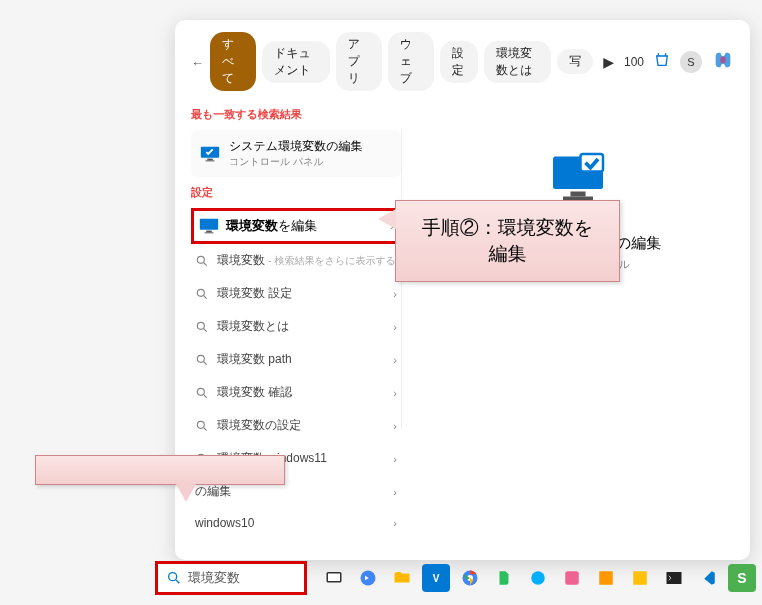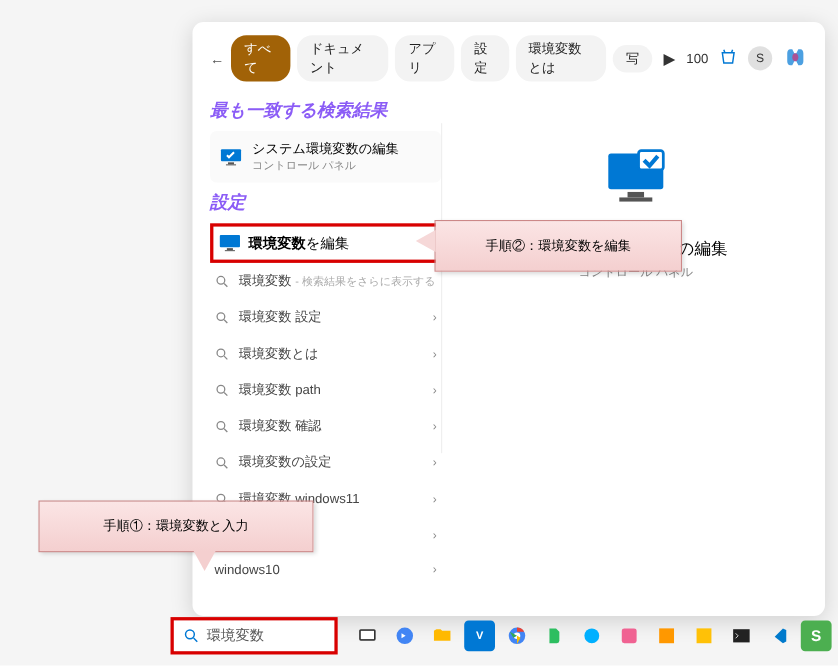--- a/index.html
+++ b/index.html
@@ -39,21 +39,21 @@
     color: #222;
   }
   .tab.active { background: #a16207; color: #fff; }
   .more-btn { font-size: 14px; color: #333; cursor: pointer; padding:0 4px; }
   .top-right { margin-left: auto; display: flex; align-items: center; gap: 10px; font-size: 12px; color:#333; }
   .avatar { width: 22px; height: 22px; border-radius: 50%; background: #e0e0e0; display:flex; align-items:center; justify-content:center; font-size:11px; }
   .copilot-icon { width:22px; height:22px; }
   .panel-body { display: flex; padding: 0 16px; height: calc(100% - 60px); }
   .left-col { width: 210px; }
   .right-col { flex: 1; padding-left: 20px; text-align: center; }
-  .section-title { font-weight: bold; font-size: 16px; margin: 8px 0 8px 0; color:#8b5cf6;font-style:italic; }
+  .section-title { font-weight: bold; font-size: 11px; margin: 8px 0 8px 0; color:#ef4444; }
   .best-item {
     display: flex; align-items: center; gap: 8px;
     padding: 8px; background: #fafafa; border-radius: 6px;
     cursor: pointer;
   }
   .monitor-icon { width:22px; height:22px; }
   .best-item .title { font-size: 12px; }
   .best-item .sub { font-size: 10px; color: #888; }
   .setting-item {
     display: flex; align-items: center; gap: 6px;
@@ -80,21 +80,21 @@
   }
   .big-monitor { margin: 20px auto 12px; }
   .preview-title { font-size: 15px; font-weight: 500; margin-top: 10px; }
   .preview-sub { font-size: 11px; color: #888; margin-top: 4px; }
 
   .callout {
     position: absolute;
     background: linear-gradient(#fbe5e5, #f4cfcf);
     border: 1px solid #c88;
     padding: 14px 22px;
-    font-size: 12px;
+    font-size: 19px;
     text-align: center;
     box-shadow: 2px 2px 4px rgba(0,0,0,0.15);
   }
   .callout-tail {
     position: absolute;
     width: 0; height: 0;
   }
   #callout2 { left: 395px; top: 200px; width: 225px; }
   #callout2 .callout-tail {
     left: -18px; top: 8px;
@@ -137,20 +137,21 @@
 </style>
 </head>
 <body>
 
 <div class="search-panel">
   <div class="top-bar">
     <span class="back-arrow">←</span>
     <span class="tab active">すべて</span>
     <span class="tab">ドキュメント</span>
     <span class="tab">アプリ</span>
+    <span class="tab">ウェブ</span>
     <span class="tab">設定</span>
     <span class="tab">環境変数とは</span>
     <span class="tab">写</span>
     <span class="more-btn">▶</span>
     <div class="top-right">
       <span>100</span>
       <span>
         <svg width="16" height="16" viewBox="0 0 24 24" fill="none" stroke="#0078d4" stroke-width="2">
             <path d="M6 2l1.5 4h9L18 2M4 6h16l-2 14H6L4 6z"></path>
           </svg>
@@ -290,21 +291,20 @@
   </div>
 </div>
 
 <div class="callout" id="callout2">
   <div class="callout-tail"></div>
   <div>手順②：環境変数を編集</div>
 </div>
 
 <div class="callout" id="callout1">
   <div class="callout-tail"></div>
-  <div>手順①：環境変数と入力</div>
 </div>
 
 <div class="taskbar-search">
   <svg viewBox="0 0 24 24" fill="none" stroke="#0078d4" stroke-width="2">
       <circle cx="10" cy="10" r="6"></circle>
       <line x1="15" y1="15" x2="20" y2="20"></line>
     </svg>
   <span>環境変数</span>
 </div>
 

